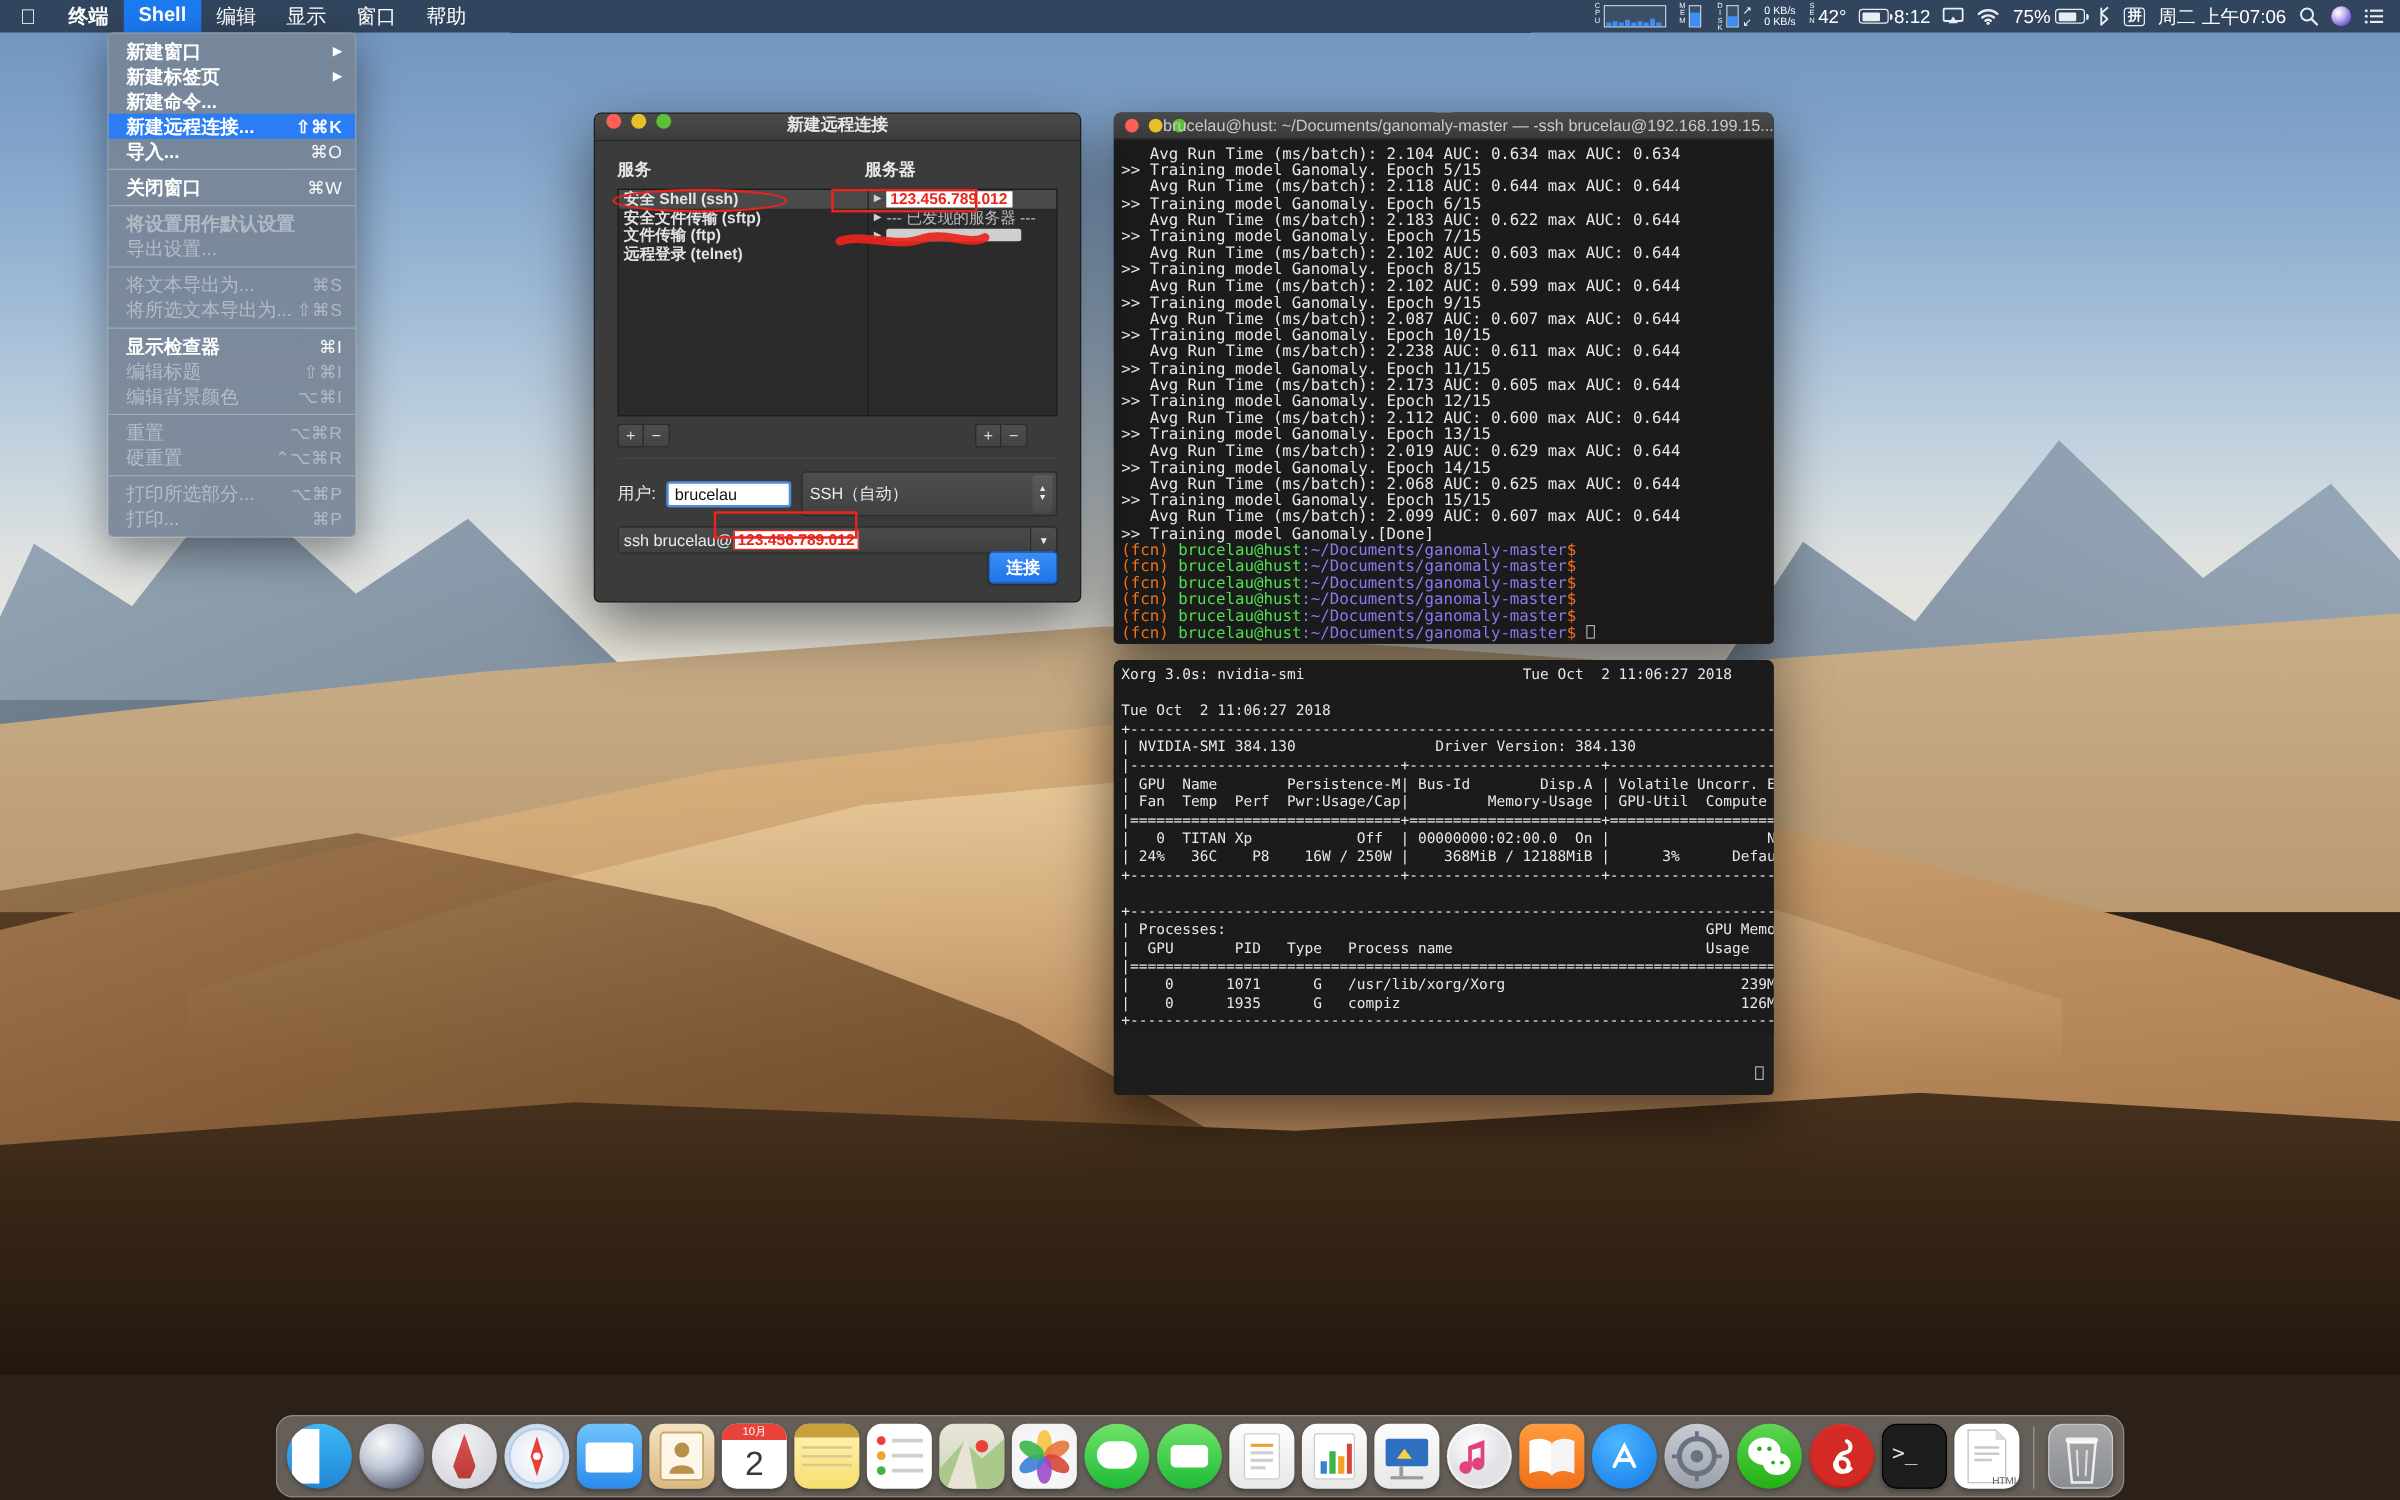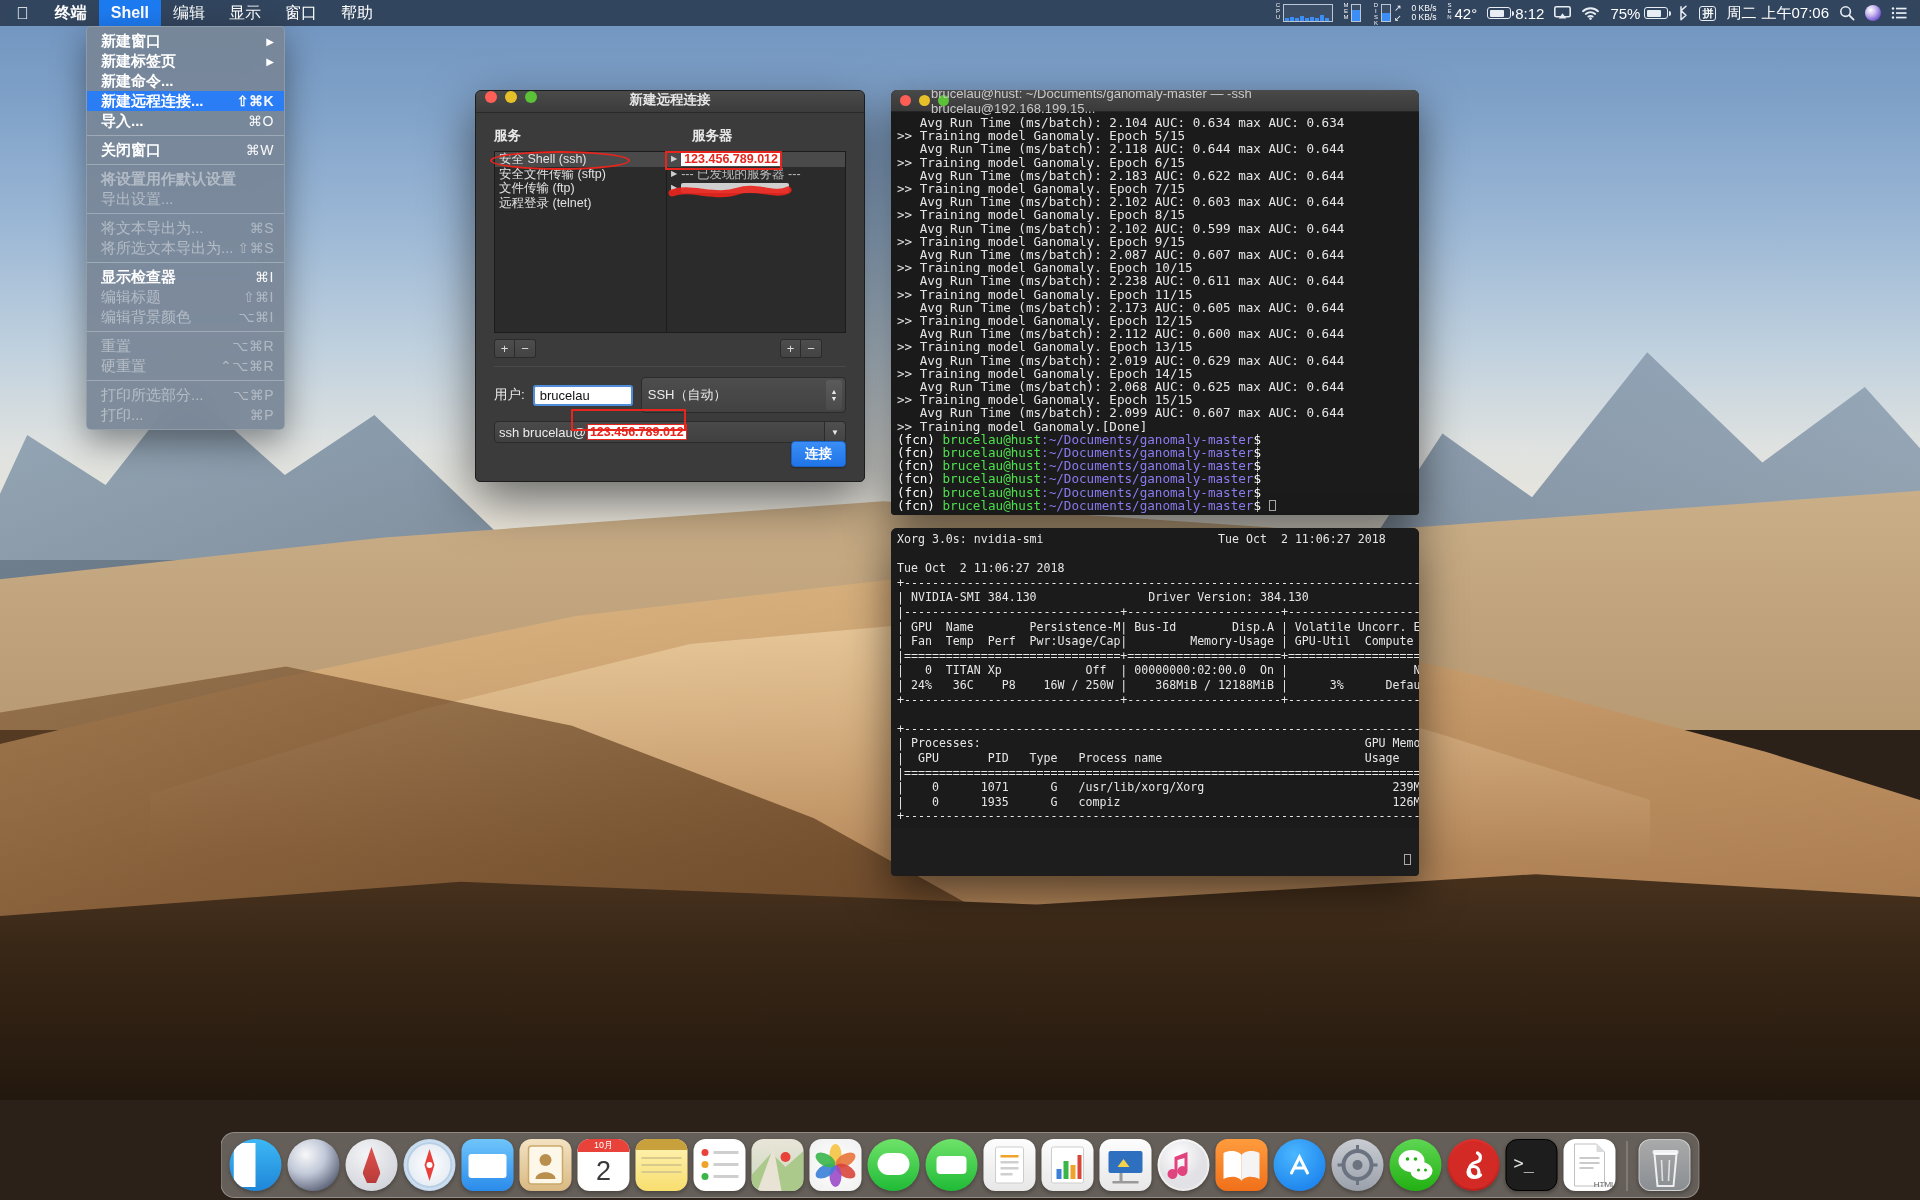--- a/index.html
+++ b/index.html
@@ -161,21 +161,21 @@
   .tl.y { background:#e6c029; }
   .tl.g { background:#5bc137; }
   .dlg-title .t {
     position:absolute; left:0; right:0; text-align:center;
     font-size:13.5px; color:#e6e6e6; font-weight:600;
   }
   .dlg-body { padding:14px 18px 0 18px; color:#e8e8e8; }
   .col-heads { display:flex; font-size:13.5px; font-weight:700; margin-bottom:6px;gap:20px; }
   .col-heads .h1 { width:178px; }
   .lists { display:flex; height:182px; border:1px solid #1c1c1c; background:#2b2b2b; }
-  .list-l { width:172px; border-right:1px solid #1c1c1c; }
+  .list-l { width:200px; border-right:1px solid #1c1c1c;font-weight:bold; }
   .list-r { flex:1; }
   .li {
     height:14.5px; line-height:14.5px; font-size:12.5px; padding:0 4px;
     display:flex; align-items:center; white-space:nowrap; color:#e2e2e2;
   }
   .li.on { background:#4a4a4a; }
   .li .tri { font-size:8px; margin-right:4px; color:#cfcfcf; }
   .li.srv-head { color:#bdbdbd; }
   .li.srv-ip {
     background:#fff; color:#e8251c; font-weight:700; font-size:12.5px;
@@ -253,33 +253,33 @@
   }
   .term-bar {
     height:22px; background:linear-gradient(180deg,#4a4a4a,#3a3a3a);
     border-bottom:1px solid #252525;
     display:flex; align-items:center; position:relative;
   }
   .term-bar .traffic .tl { width:11px; height:11px; }
   .term-bar.inactive .tl { background:#5c5c5c; }
   .term-bar.inactive .tl.first { background:#6e6e6e; }
   .term-bar .t {
-    position:absolute; left:0; right:0; text-align:left;
-    font-size:13px; color:#c9c9c9;padding-left:40px;
+    position:absolute; left:0; right:0; text-align:right;
+    font-size:13px; color:#c9c9c9;
   }
   .term-bar.inactive .t { color:#a8a8a8; }
   .term-body {
     background:#1b1b1b; color:#e6e6e6;
     font-family:"DejaVu Sans Mono","Liberation Mono",monospace;
     font-size:12.6px; line-height:13.2px;
     padding:4px 6px; white-space:pre; overflow:hidden;
   }
   .g { color:#4ee24e; }
   .p { color:#8b7bf0; }
-  .w { color:#ffffff; }
+  .w { color:#f97316; }
   .cursorout { display:inline-block; width:7px; height:11px; border:1px solid #a9a9a9; vertical-align:-1px; }
   .term-nub {
     position:absolute; left:50%; top:0; transform:translateX(-50%);
     width:13px; height:4px; background:#e9e9e9; border-radius:0 0 2px 2px;
   }
 
   
   #dock {
     position:absolute; left:50%; transform:translateX(-50%);
     bottom:2px; height:66px;

